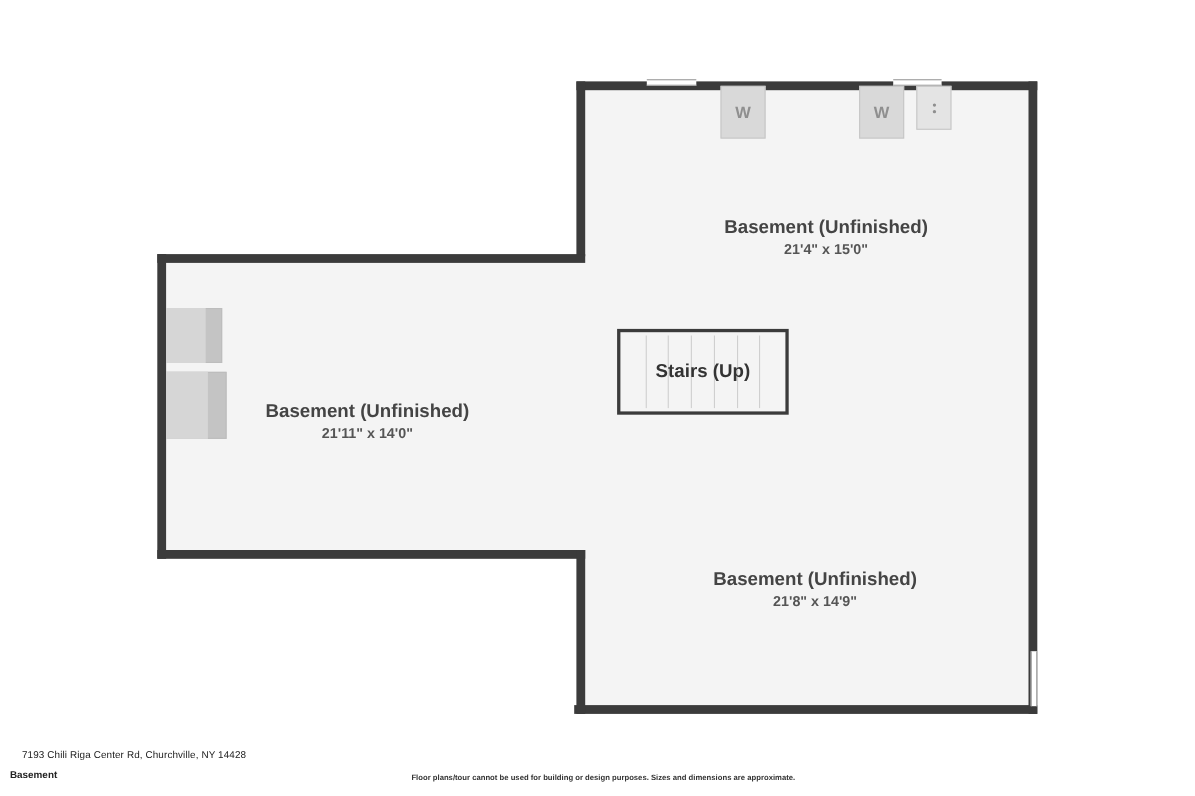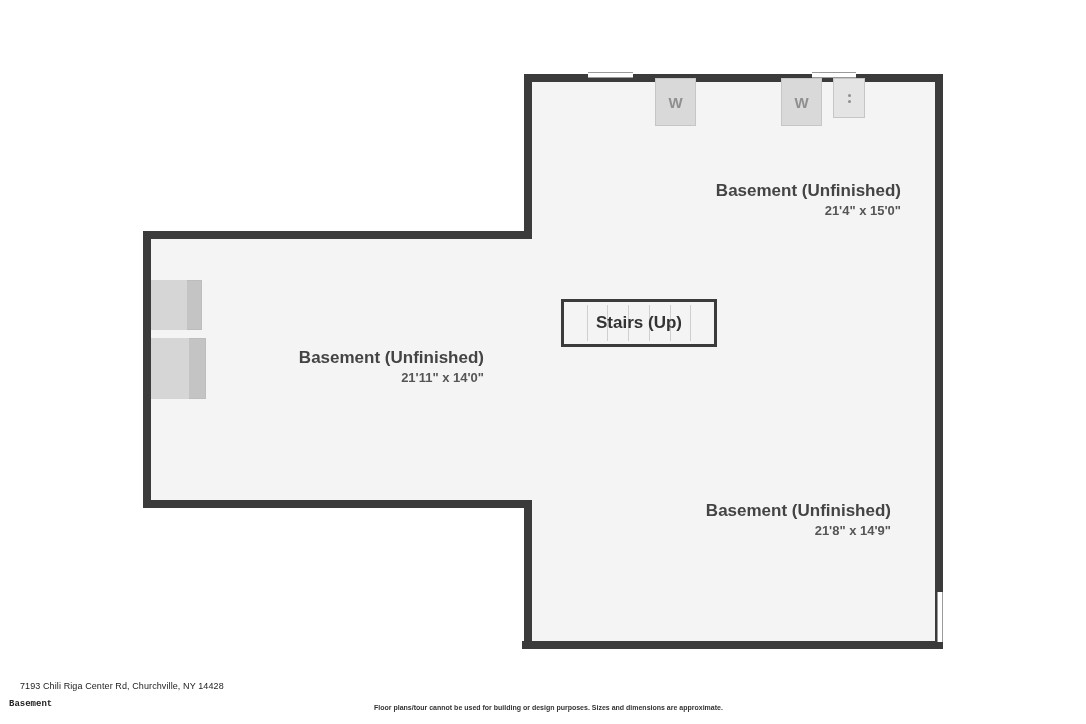--- a/index.html
+++ b/index.html
@@ -31,23 +31,24 @@
 
   
   .wall {
     position: absolute;
     background: #3b3b3b;
   }
 
   
   .room-label {
     position: absolute;
-    text-align: right;
+    text-align: center;
     color: #444444;
     white-space: nowrap;
+    margin-top: 16px;
   }
   .room-name {
     font-size: 17px;
     font-weight: bold;
     line-height: 22px;
     color: #444444;
   }
   .room-dims {
     font-size: 13px;
     font-weight: bold;
@@ -160,21 +161,20 @@
     color: #222222;
     letter-spacing: 0.1px;
   }
   .footer-floor {
     position: absolute;
     left: 9px;
     top: 699px;
     font-size: 9px;
     font-weight: bold;
     color: #222222;
-    font-family: Liberation Mono, monospace;
   }
   .footer-disclaimer {
     position: absolute;
     left: 374px;
     top: 704px;
     font-size: 7px;
     font-weight: bold;
     color: #333333;
   }
 </style>
@@ -221,21 +221,21 @@
         <span></span>
     </span>
   </div>
 
   <div class="furn" style="left:151px; top:280px; width:51px; height:50px;"></div>
   <div class="furn-strip" style="left:151px; top:280px; width:36px; height:50px;"></div>
 
   <div class="furn" style="left:151px; top:338px; width:55px; height:61px;"></div>
   <div class="furn-strip" style="left:151px; top:338px; width:38px; height:61px;"></div>
 
-  <div class="stairs-box" style="left:561px; top:299px; width:156px; height:48px;">
+  <div class="stairs-box" style="left:561px; top:299px; width:156px; height:78px;">
     <div class="stairs-inner">
       <div class="stair-tread"></div>
       <div class="stair-tread"></div>
       <div class="stair-tread"></div>
       <div class="stair-tread"></div>
       <div class="stair-tread"></div>
       <div class="stair-tread"></div>
       <div class="stair-tread"></div>
     </div>
     <div class="stairs-label">Stairs (Up)</div>

